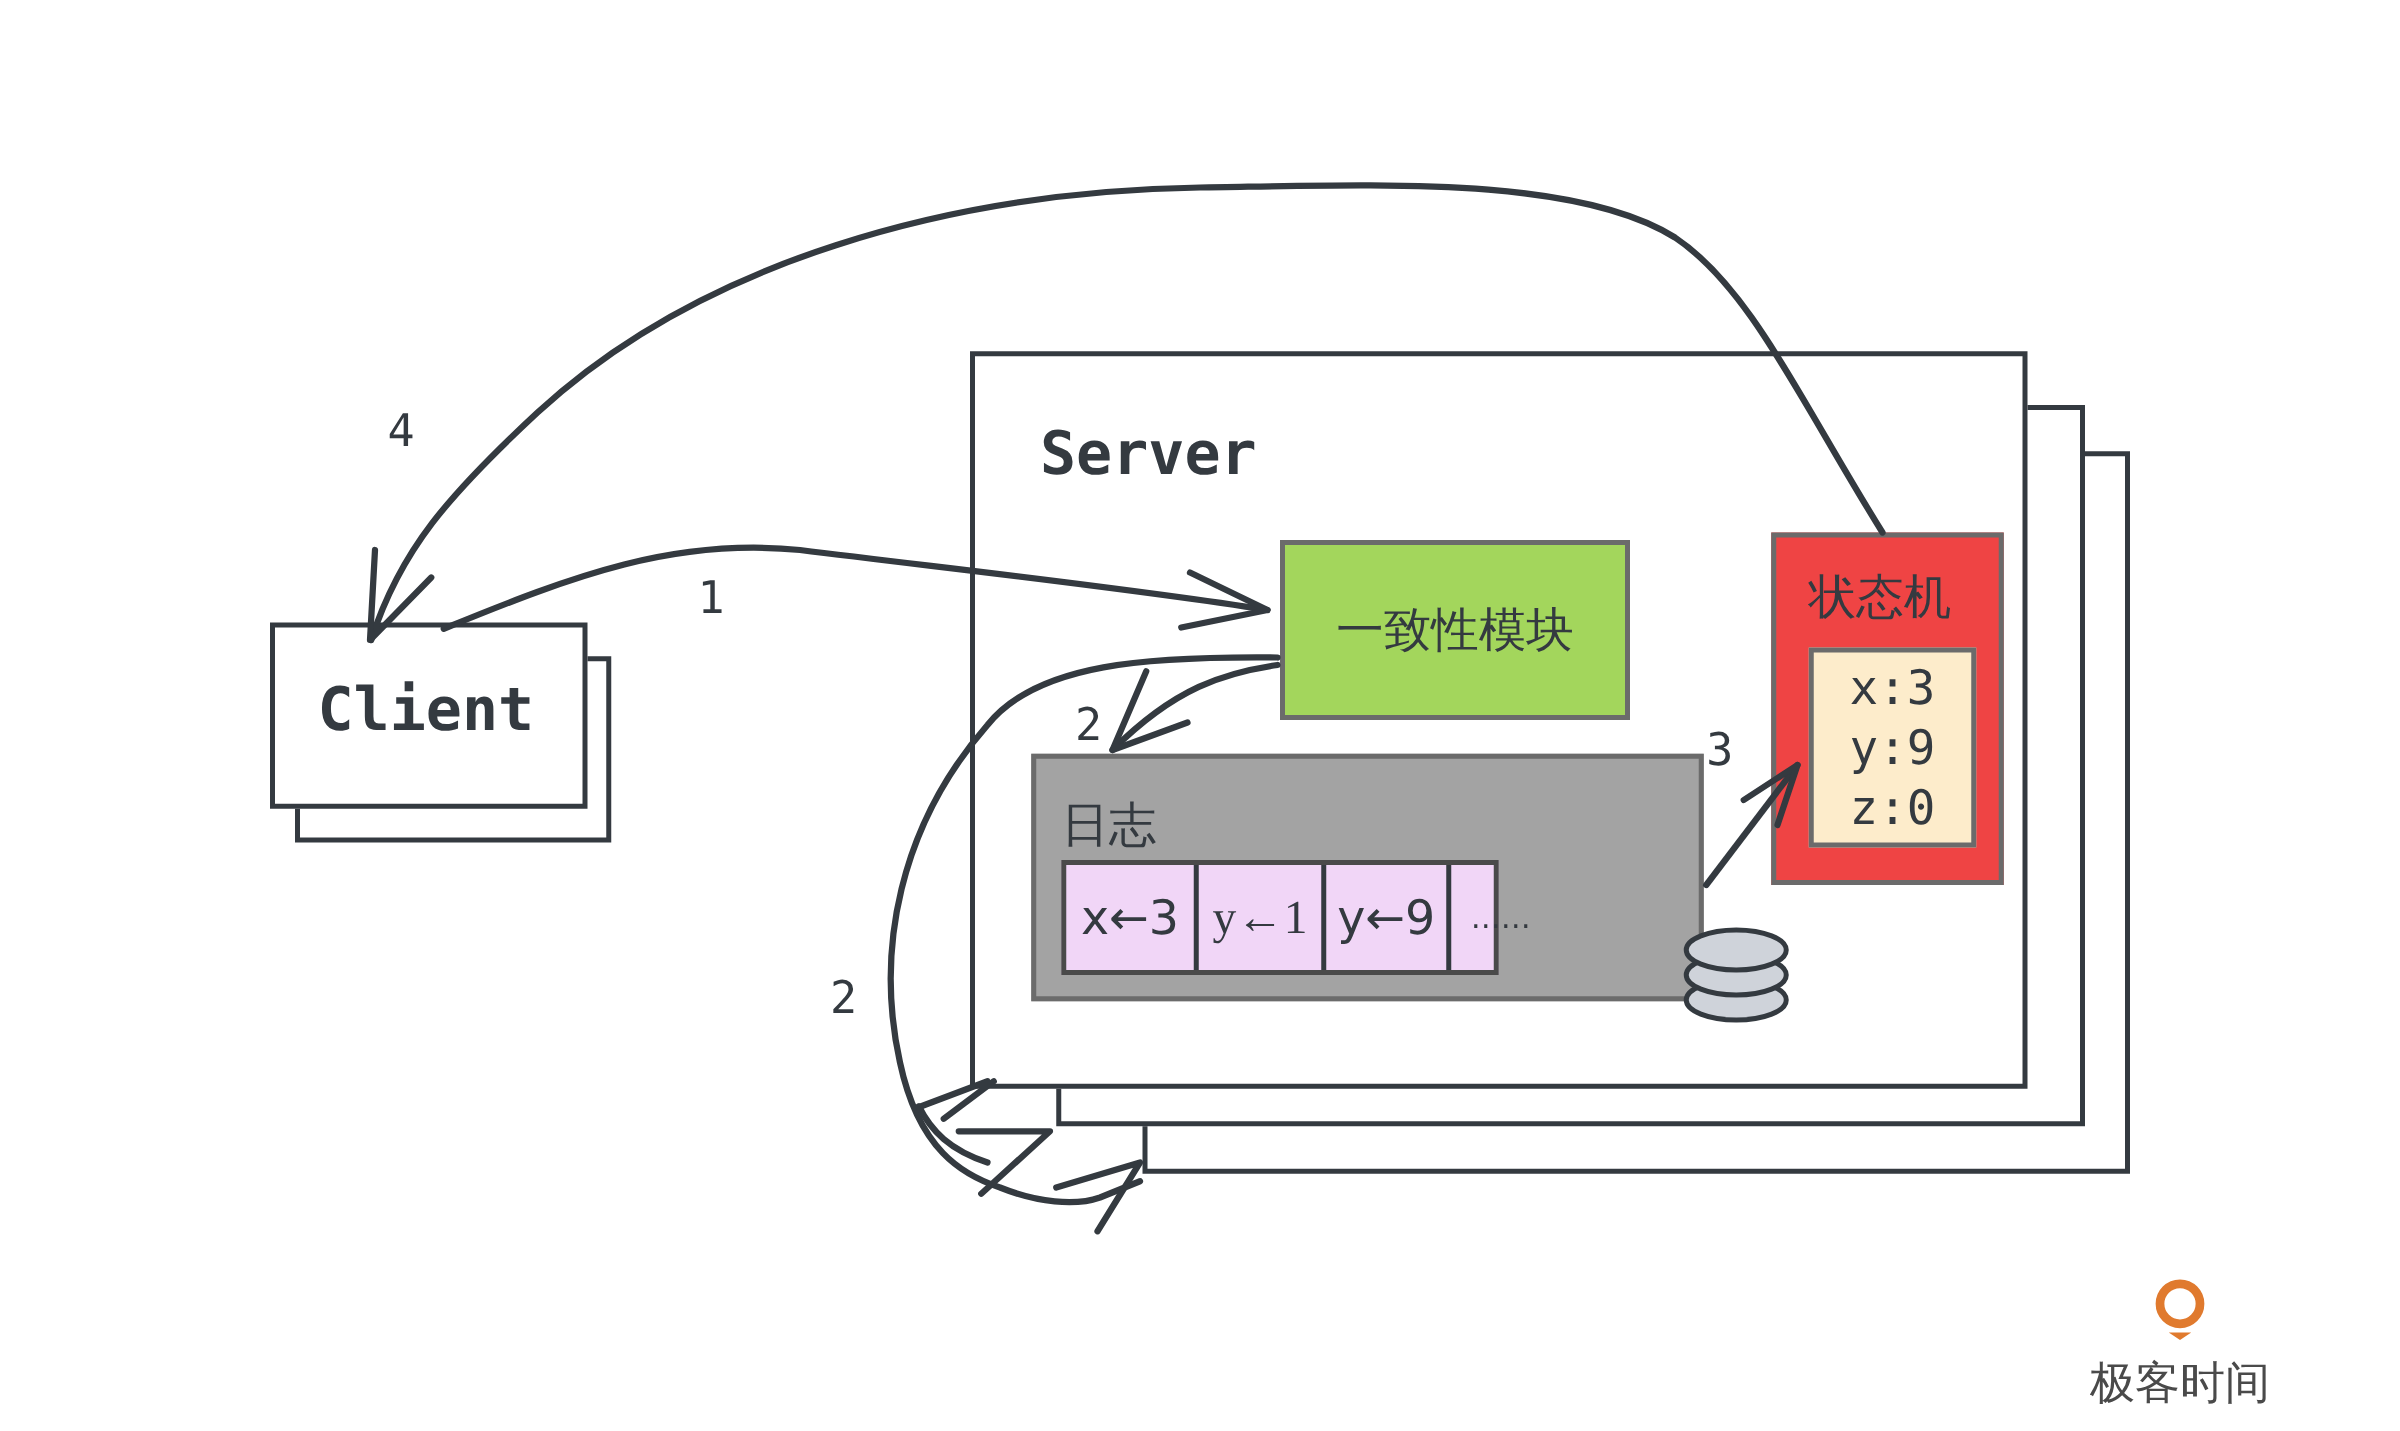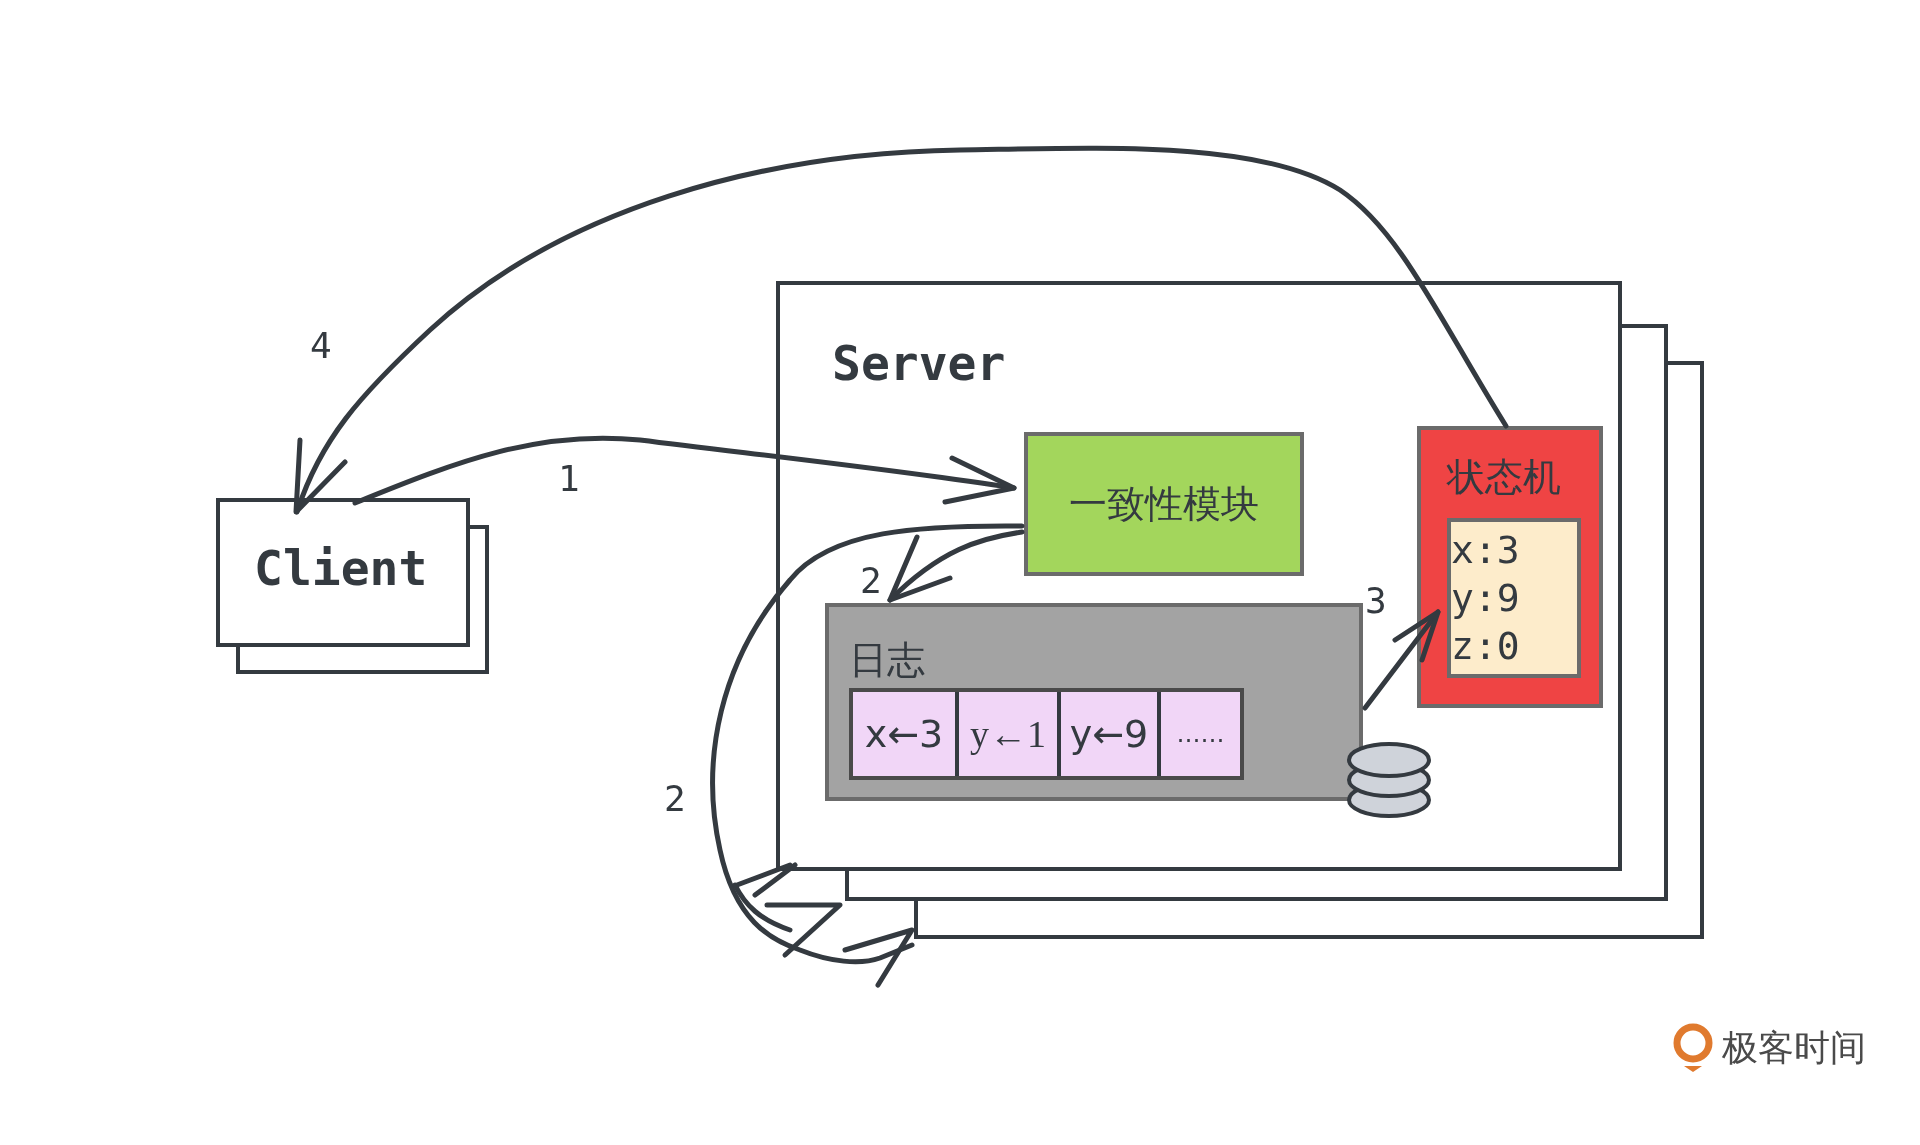--- a/index.html
+++ b/index.html
@@ -26,31 +26,31 @@
   <div class="box outline" style="left:216px;top:498px;width:254px;height:149px;">
     <div class="lbl mono" style="left:34px;top:38px;font-size:48px;font-weight:bold;">Client</div>
   </div>
 
   <div class="box" style="left:1024px;top:432px;width:280px;height:144px;background:#a3d65c;border:4px solid #6b6b6b;display:flex;align-items:center;justify-content:center;">
     <span style="font-size:38px;">一致性模块</span>
   </div>
 
   <div class="box" style="left:825px;top:603px;width:538px;height:198px;background:#a3a3a3;border:4px solid #6b6b6b;">
     <div class="lbl" style="left:20px;top:28px;font-size:38px;">日志</div>
-    <div style="position:absolute;left:20px;top:81px;width:395px;height:92px;background:#f1d6f7;border:4px solid #4a4a4a;box-sizing:border-box;">
+    <div style="position:absolute;left:20px;top:81px;width:350px;height:92px;background:#f1d6f7;border:4px solid #4a4a4a;box-sizing:border-box;">
       <div class="cell" style="left:0;width:106px;border-right:4px solid #343a40;">x←3</div>
       <div class="cell" style="left:106px;width:102px;border-right:4px solid #343a40;font-family:Liberation Serif, serif;">y←1</div>
       <div class="cell" style="left:208px;width:100px;border-right:4px solid #343a40;">y←9</div>
       <div class="cell" style="left:308px;width:79px;font-size:24px;">……</div>
     </div>
   </div>
 
   <div class="box" style="left:1417px;top:426px;width:186px;height:282px;background:#ef4444;border:4px solid #6b6b6b;">
     <div class="lbl" style="left:26px;top:22px;font-size:38px;">状态机</div>
-    <div style="position:absolute;left:26px;top:88px;width:134px;height:160px;background:#fdeccb;border:4px solid #6b6b6b;box-sizing:border-box;display:flex;flex-direction:column;justify-content:center;">
+    <div style="position:absolute;left:26px;top:88px;width:134px;height:160px;background:#fdeccb;border:4px solid #6b6b6b;box-sizing:border-box;display:flex;flex-direction:column;align-items:center;justify-content:center;">
       <div class="mono" style="font-size:38px;line-height:48px;">x:3</div>
       <div class="mono" style="font-size:38px;line-height:48px;">y:9</div>
       <div class="mono" style="font-size:38px;line-height:48px;">z:0</div>
     </div>
   </div>
 
   <svg width="1920" height="1145" fill="none" stroke="#343a40" stroke-width="5" stroke-linecap="round" stroke-linejoin="round">
 
     <path d="M355 503 C 460 460, 540 430, 640 440 C 760 455, 900 470, 1014 488"></path>
     <path d="M952 458 L1014 488 L945 502"></path>
@@ -75,21 +75,21 @@
       <ellipse cx="1389" cy="760" rx="40" ry="16"></ellipse>
     </g>
   </svg>
 
   <div class="lbl mono" style="left:558px;top:458px;">1</div>
   <div class="lbl mono" style="left:860px;top:560px;">2</div>
   <div class="lbl mono" style="left:664px;top:778px;">2</div>
   <div class="lbl mono" style="left:1365px;top:580px;">3</div>
   <div class="lbl mono" style="left:310px;top:325px;">4</div>
 
-  <div style="position:absolute;left:1672px;top:1022px;display:flex;align-items:center;gap:8px;">
+  <div style="position:absolute;left:1672px;top:1022px;display:flex;align-items:center;gap:8px;flex-direction:column;">
     <svg width="42" height="52" viewBox="0 0 42 52" style="position:static;">
       <circle cx="21" cy="21" r="16" fill="none" stroke="#e07a2e" stroke-width="7"></circle>
       <path d="M21 12 L21 30" stroke="#fff" stroke-width="5"></path>
       <path d="M12 44 L21 50 L30 44" fill="#e07a2e"></path>
     </svg>
     <span style="font-size:36px;color:#4a4a4a;">极客时间</span>
   </div>
 </div>
 
 </body></html>

